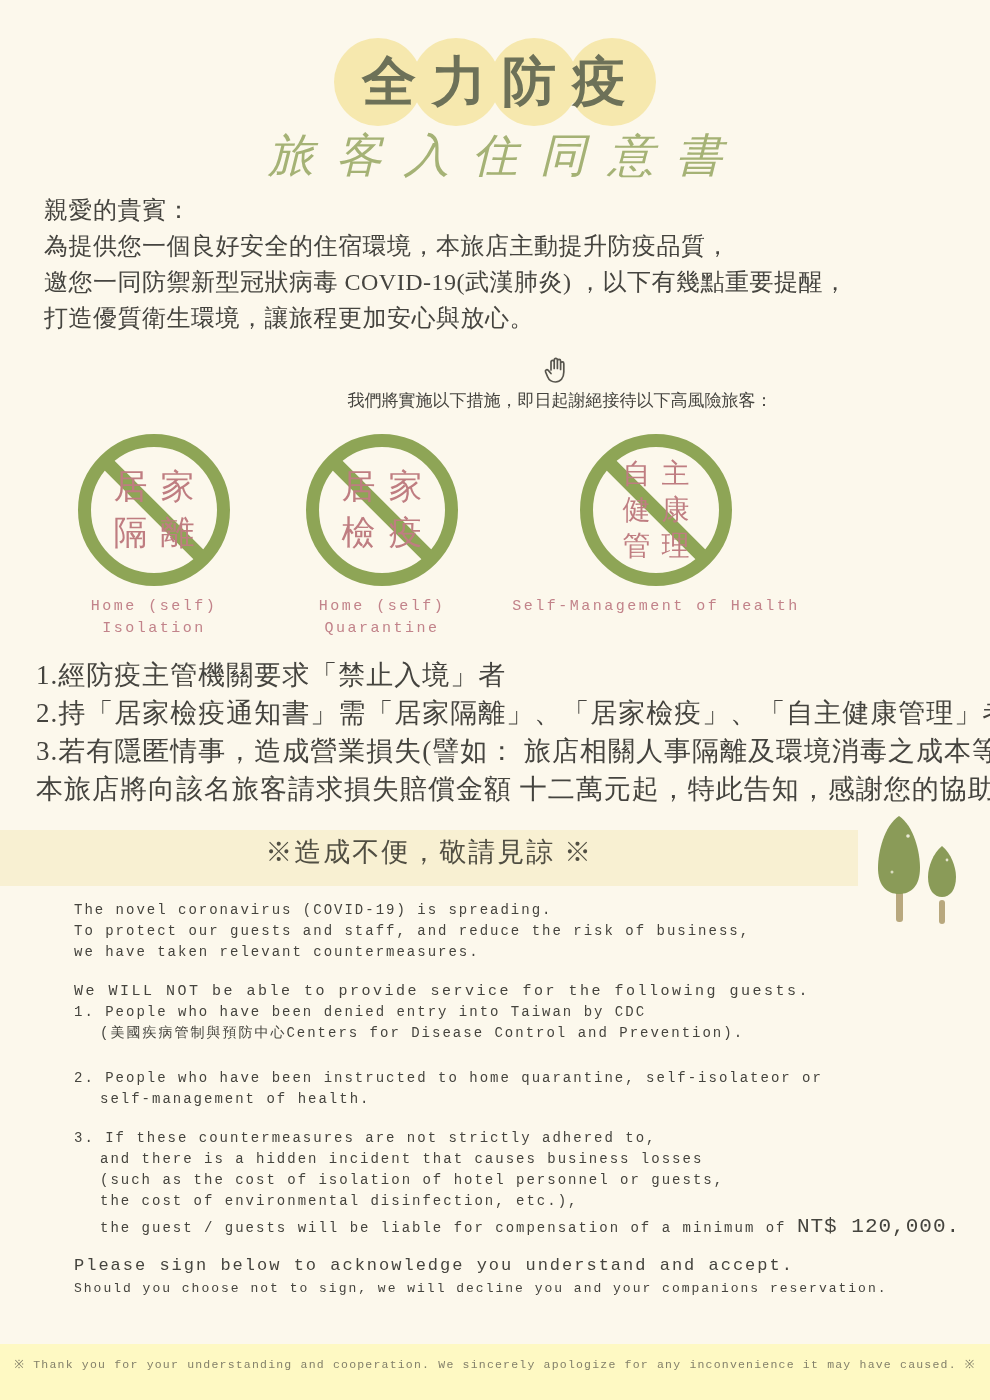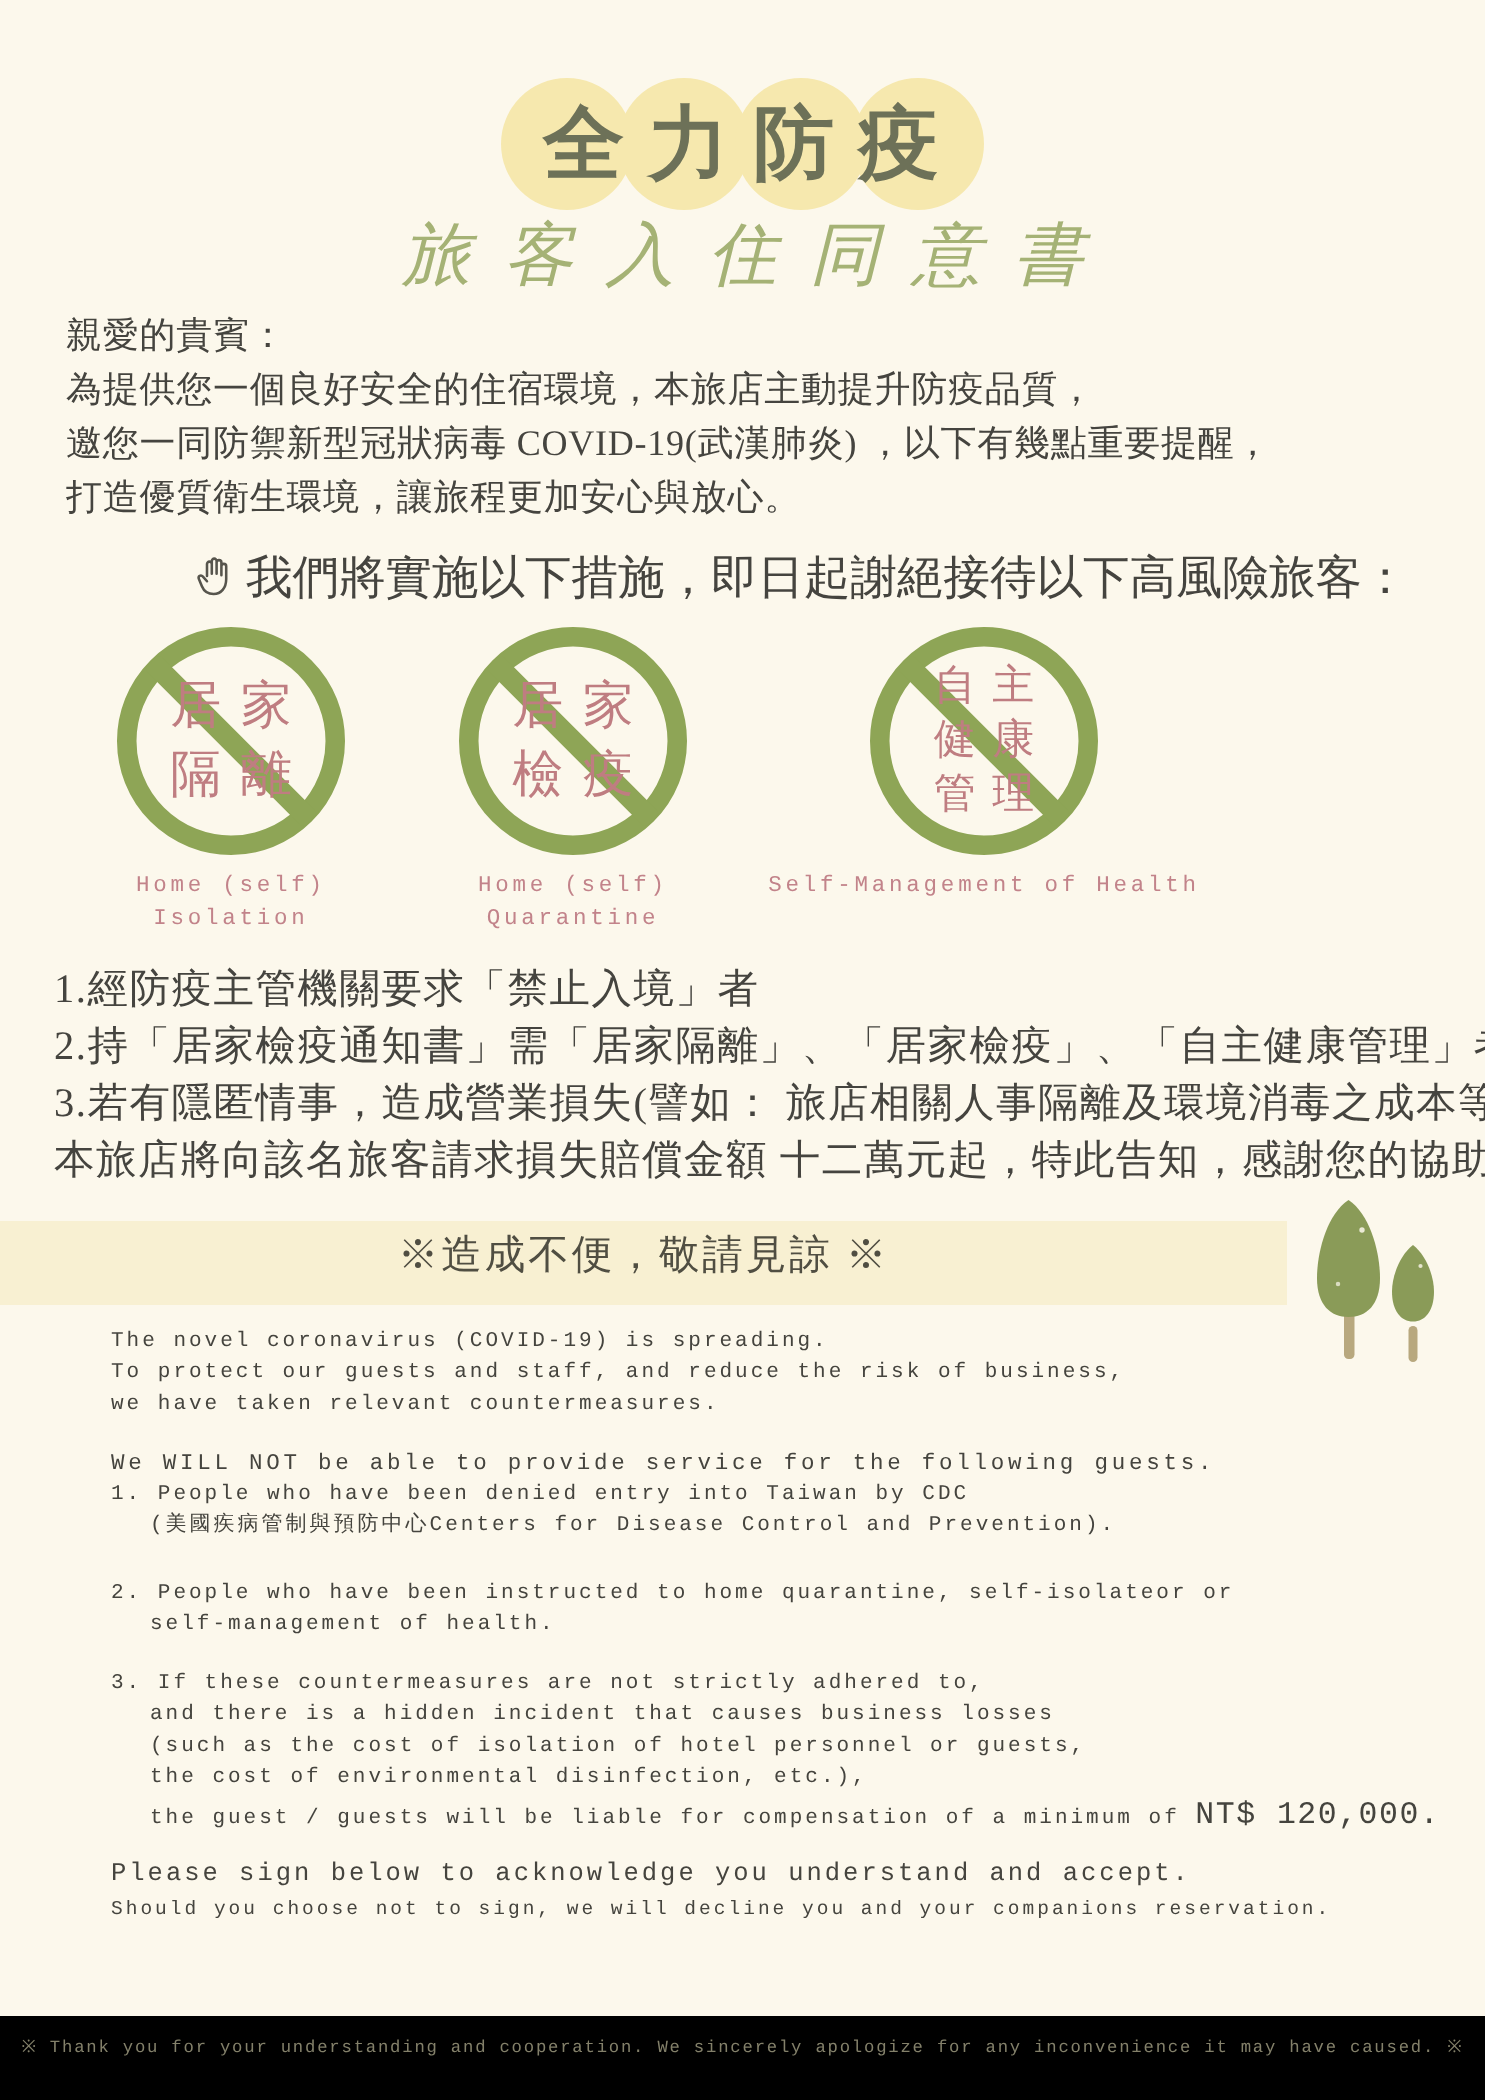--- a/index.html
+++ b/index.html
@@ -5,42 +5,42 @@
   html,body { margin:0; padding:0; }
   body { background:#fcf8ec; }
   .page {
     position:relative; width:990px; height:1400px; margin:0 auto;
     background:#fcf8ec; overflow:hidden;
     font-family:"Liberation Serif","DejaVu Serif",serif;
     color:#45443f;
   }
 
   
-  .header { text-align:center; padding-top:54px; }
+  .header { text-align:center; padding-top:40px; }
   .badge { position:relative; display:inline-block; height:84px; }
   .badge-circles { position:absolute; left:50%; top:-2px; width:322px; height:88px; margin-left:-161px; }
   .badge-circles i { position:absolute; top:0; width:88px; height:88px; border-radius:50%; background:#f6e8ae; }
   .badge-circles i:nth-child(1){ left:0; }
   .badge-circles i:nth-child(2){ left:78px; }
   .badge-circles i:nth-child(3){ left:156px; }
   .badge-circles i:nth-child(4){ left:234px; }
   .badge-text {
     position:relative; font-size:54px; font-weight:bold; color:#6d7158;
     letter-spacing:16px; line-height:84px; padding:0 6px 0 20px;
   }
   .subtitle {
     margin-top:6px; font-size:46px; color:#a5b275; letter-spacing:22px;
     line-height:52px; padding-left:22px;font-style:italic;
   }
 
   
   .intro { margin:10px 0 0 44px; font-size:24px; line-height:36px; letter-spacing:0.5px; }
   .intro div { white-space:nowrap; }
 
-  .hand-line { margin:20px 0 0 130px; font-size:31px; line-height:30px; display:flex; align-items:center; }
+  .hand-line { margin:20px 0 0 130px; font-size:17px; line-height:30px; display:flex; align-items:center;flex-direction:column; }
   .hand-line .hand { margin-right:8px; display:inline-flex; }
 
   
   .circles-row { margin-top:18px; display:flex; align-items:flex-start; padding-left:76px; }
   .pro-item { display:flex; flex-direction:column; align-items:center; }
   .pro-item.w1 { width:156px; }
   .pro-item.w2 { width:156px; margin-left:72px; }
   .pro-item.w3 { width:268px; margin-left:62px;justify-content:space-between; }
   .no-circle {
     position:relative; width:152px; height:152px; box-sizing:border-box;
@@ -87,21 +87,21 @@
   .en .indent { padding-left:26px; }
   .en .item2 { margin-top:24px; }
   .en .item3 { margin-top:18px; }
   .en .amount-line { font-size:14px; line-height:30px; letter-spacing:2px; white-space:nowrap; }
   .en .amount { font-size:21px; letter-spacing:1px; }
   .sign-line { margin-top:10px; font-size:17px; line-height:26px; letter-spacing:2px; white-space:nowrap; }
   .sign-sub { font-size:13px; line-height:20px; letter-spacing:2px; white-space:nowrap; }
 
   
   .footer {
-    position:absolute; left:0; bottom:0; width:100%; height:56px; background:#000000;
+    position:absolute; left:0; bottom:0; width:100%; height:56px; background:#fef9c3;
     font-family:"Liberation Mono","DejaVu Sans Mono",monospace;
   }
   .footer-text {
     padding-top:12px; text-align:center; font-size:11.5px; letter-spacing:1.2px;
     color:#83806a; white-space:nowrap;
   }
 </style>
 </head>
 <body>
 

